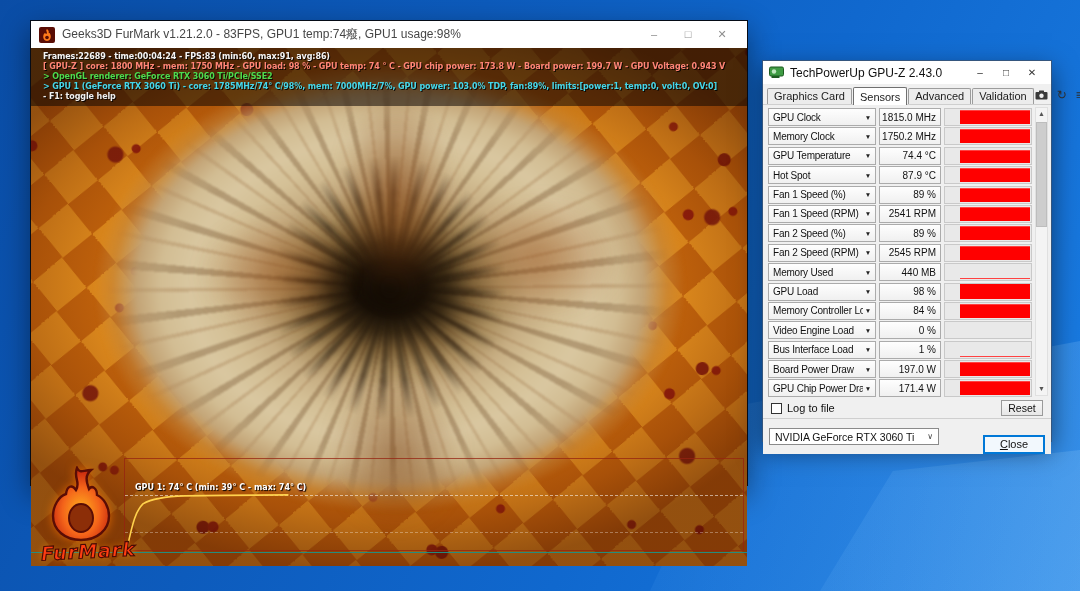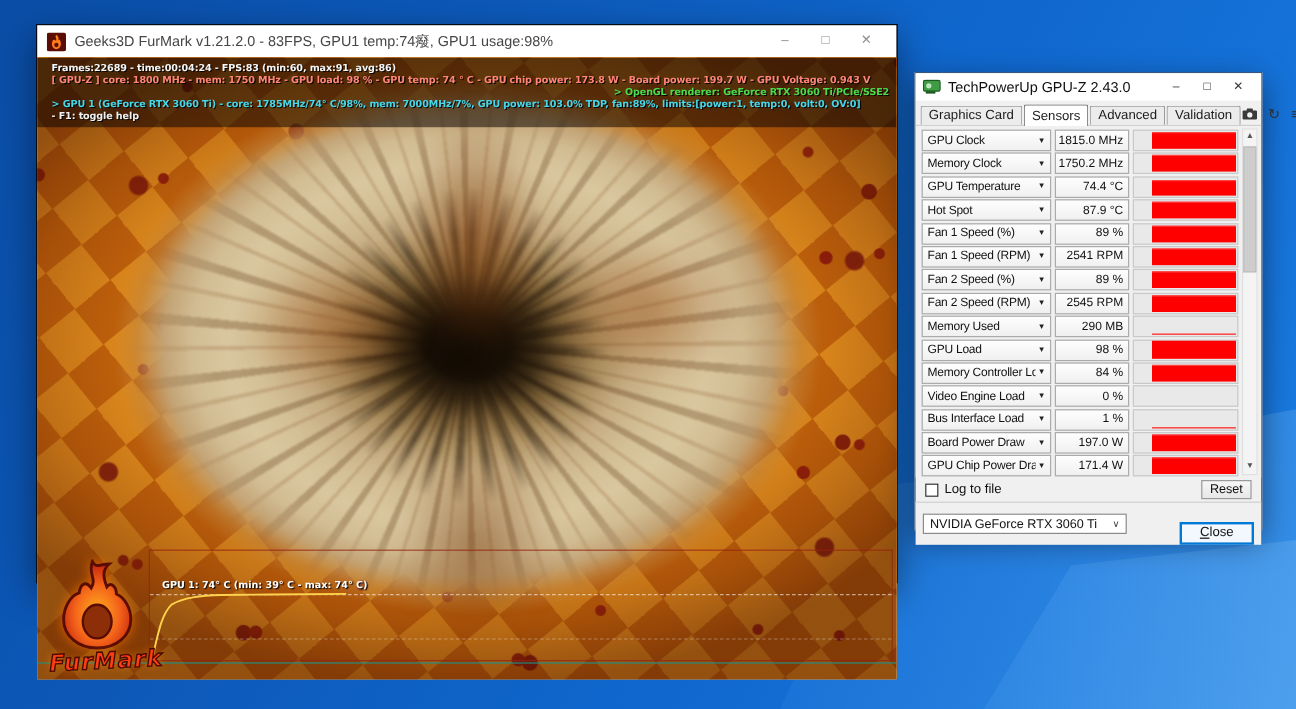--- a/index.html
+++ b/index.html
@@ -163,21 +163,21 @@
       <div class="fur fur-streaks"></div>
       <div class="fur fur-corestreaks"></div>
       <div class="patch p1"></div>
       <div class="patch p2"></div>
       <div class="patch p3"></div>
       <div class="patch p4"></div>
 
       <div class="osd" id="osd-lines">
           <div class="osd-line" style="color: rgb(245, 245, 245);">Frames:22689 - time:00:04:24 - FPS:83 (min:60, max:91, avg:86)</div>
           <div class="osd-line" style="color: rgb(255, 133, 119);">[ GPU-Z ] core: 1800 MHz - mem: 1750 MHz - GPU load: 98 % - GPU temp: 74 ° C - GPU chip power: 173.8 W - Board power: 199.7 W - GPU Voltage: 0.943 V</div>
-          <div class="osd-line" style="color: rgb(77, 219, 77); text-align: right;">&gt; OpenGL renderer: GeForce RTX 3060 Ti/PCIe/SSE2</div>
+          <div class="osd-line" style="color: rgb(77, 219, 77);">&gt; OpenGL renderer: GeForce RTX 3060 Ti/PCIe/SSE2</div>
           <div class="osd-line" style="color: rgb(69, 215, 234);">&gt; GPU 1 (GeForce RTX 3060 Ti) - core: 1785MHz/74° C/98%, mem: 7000MHz/7%, GPU power: 103.0% TDP, fan:89%, limits:[power:1, temp:0, volt:0, OV:0]</div>
           <div class="osd-line" style="color: rgb(240, 240, 240);">- F1: toggle help</div>
         </div>
 
       <div class="tg">
         <div class="tg-dash d1"></div>
         <div class="tg-dash d2"></div>
         <svg viewBox="0 0 620 93">
           <path d="M2,90 C8,62 11,52 18,45 C28,39 42,37.5 60,37 L100,36.5 L164,36" fill="none" stroke="#ffd24d" stroke-width="1.6"></path>
         </svg>
@@ -313,21 +313,21 @@
             <div class="gz-cell gz-value">2545 RPM</div>
             <div class="gz-cell gz-graph">
               <div class="gz-bar" style="height: 86%; background: rgb(255, 0, 0);"></div>
             </div>
           </div>
           <div class="gz-row">
             <div class="gz-cell gz-label">
               <span class="txt">Memory Used</span>
               <span class="dd">▼</span>
             </div>
-            <div class="gz-cell gz-value">290 MB</div>
+            <div class="gz-cell gz-value">440 MB</div>
             <div class="gz-cell gz-graph">
               <div class="gz-bar" style="height: 8%; background: rgb(255, 0, 0);"></div>
             </div>
           </div>
           <div class="gz-row">
             <div class="gz-cell gz-label">
               <span class="txt">GPU Load</span>
               <span class="dd">▼</span>
             </div>
             <div class="gz-cell gz-value">98 %</div>

